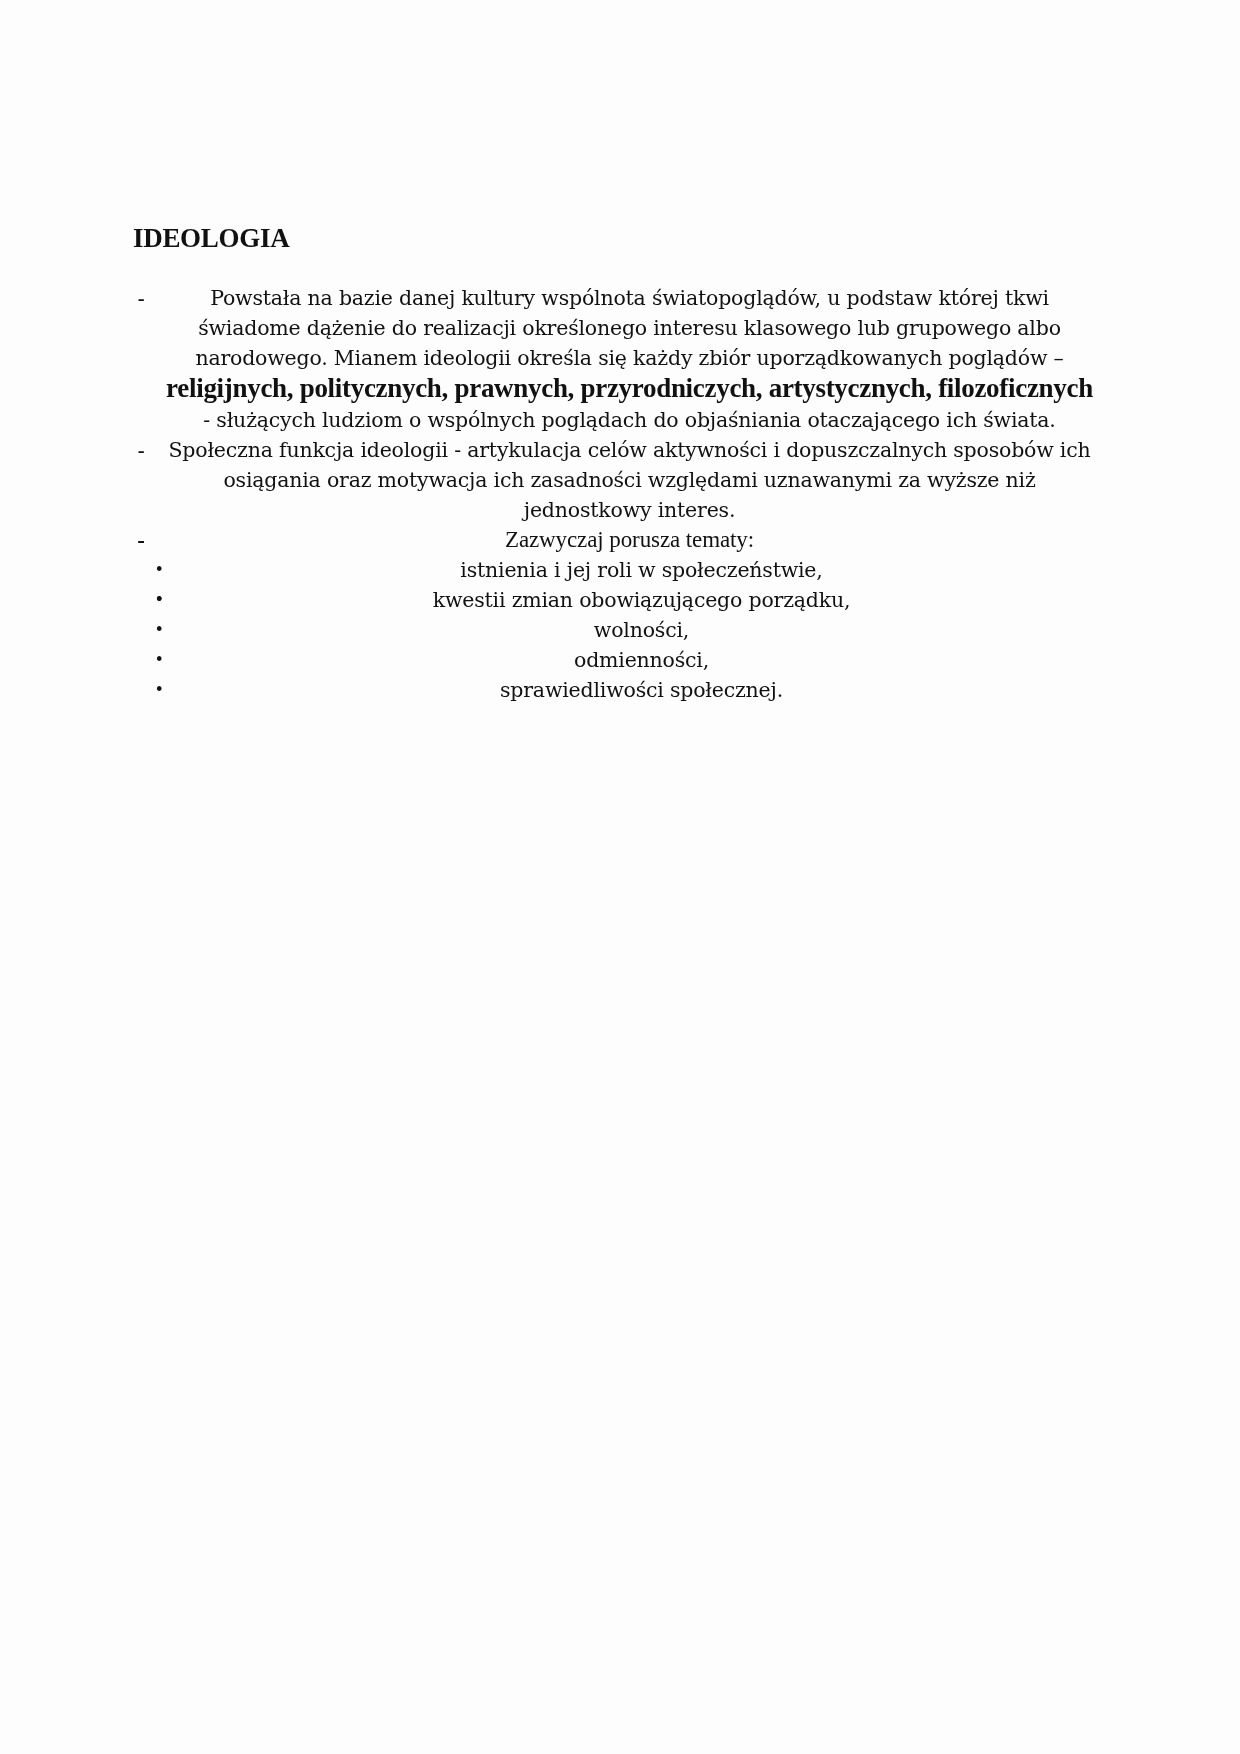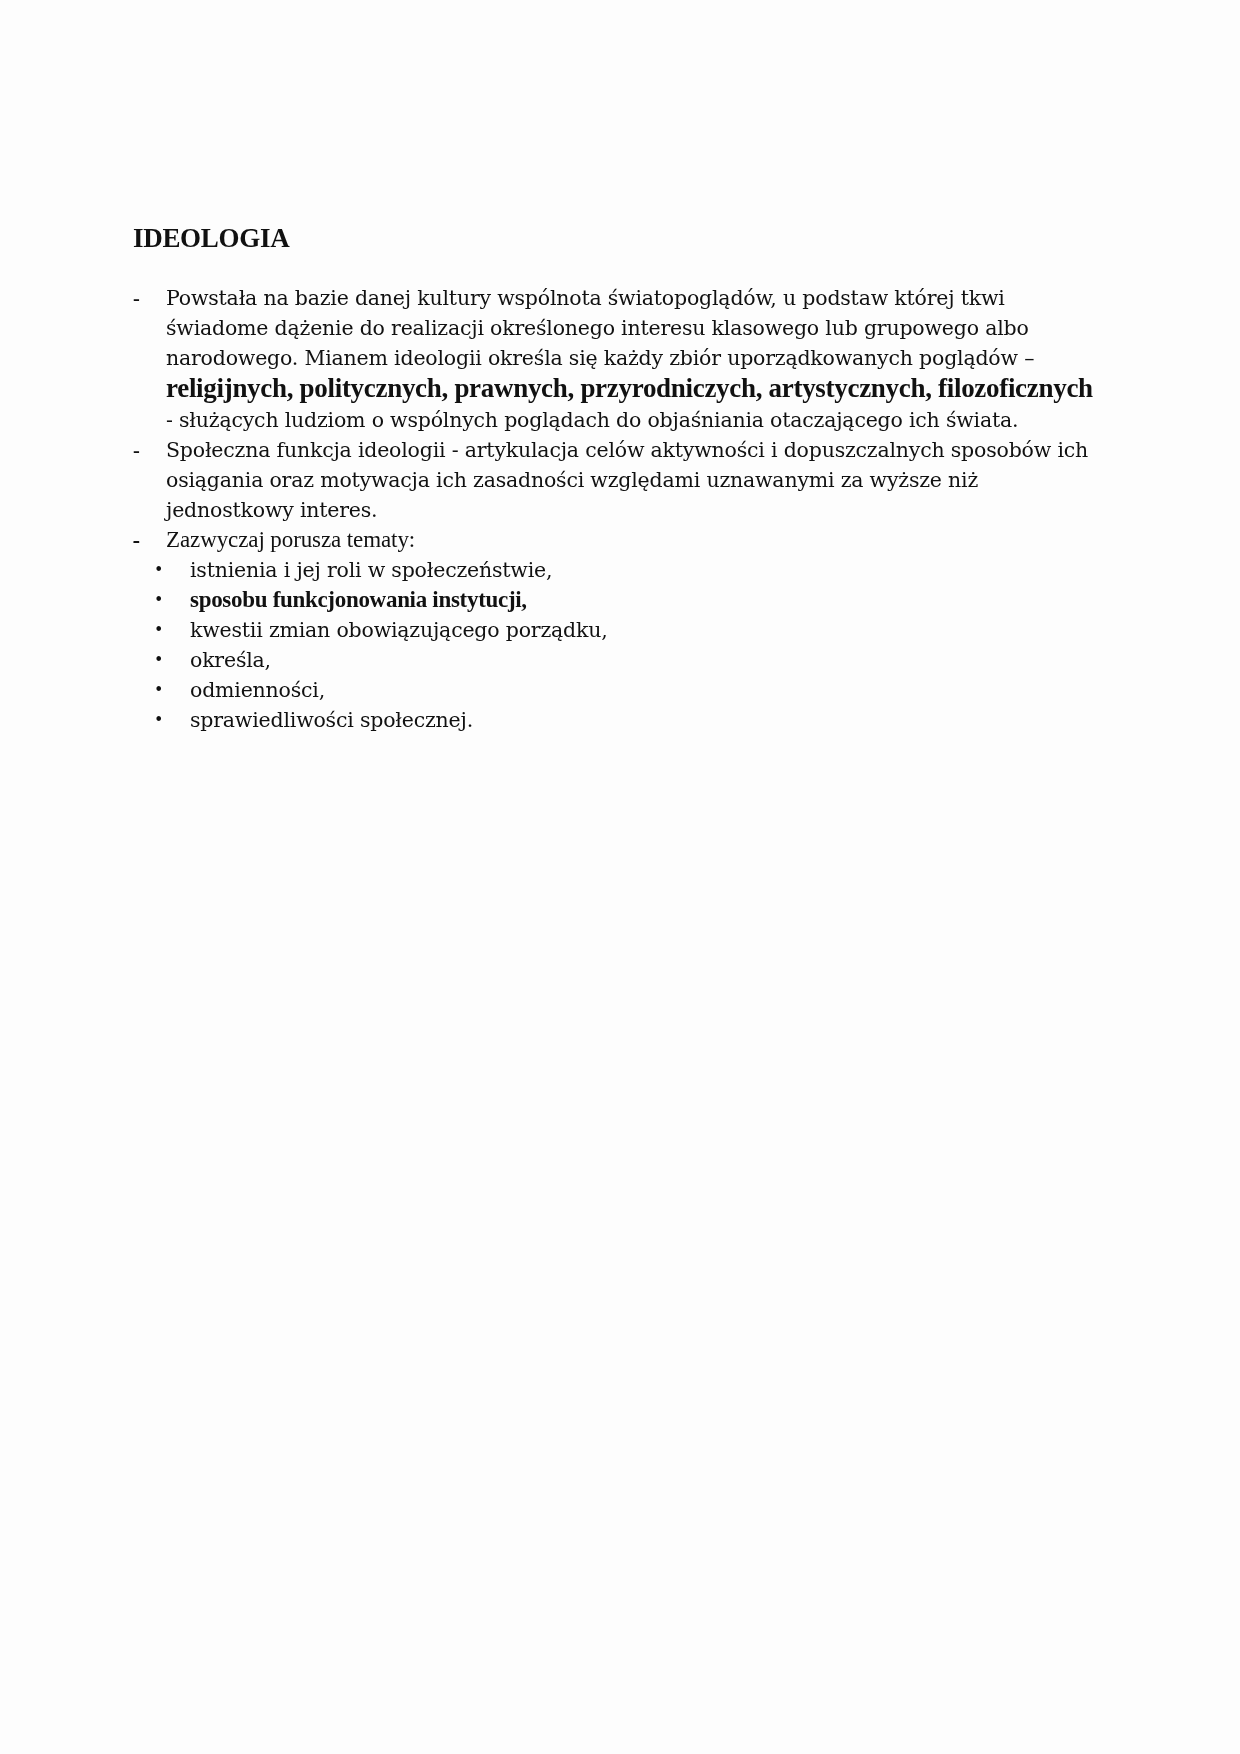--- a/index.html
+++ b/index.html
@@ -14,20 +14,21 @@
       overflow: hidden;
       color: #111;
       font-family: "DejaVu Serif", "Liberation Serif", serif;
     }
     .page {
       position: absolute;
       left: 0;
       top: 0;
       width: 1240px;
       height: 1754px;
+      text-align: center;
     }
     .title {
       position: absolute;
       left: 133px;
       top: 222px;
       margin: 0;
       font-family: "Liberation Serif", serif;
       font-weight: bold;
       font-size: 27px;
       letter-spacing: -0.3px;
@@ -126,29 +127,28 @@
     <li class="dash-item">
       <span class="dash-marker">-</span>
       <span class="times-line">Zazwyczaj porusza tematy:</span>
       <ul class="bullet-list">
         <li class="bullet-item">
           <span class="bullet-marker">•</span>
           <span class="bullet-text">istnienia i jej roli w społeczeństwie,</span>
         </li>
         <li class="bullet-item bold">
           <span class="bullet-marker">•</span>
-          <span class="bullet-text">sposobu funkcjonowania instytucji,</span>
         </li>
         <li class="bullet-item">
           <span class="bullet-marker">•</span>
           <span class="bullet-text">kwestii zmian obowiązującego porządku,</span>
         </li>
         <li class="bullet-item">
           <span class="bullet-marker">•</span>
-          <span class="bullet-text">określa,</span>
+          <span class="bullet-text">wolności,</span>
         </li>
         <li class="bullet-item">
           <span class="bullet-marker">•</span>
           <span class="bullet-text">odmienności,</span>
         </li>
         <li class="bullet-item">
           <span class="bullet-marker">•</span>
           <span class="bullet-text">sprawiedliwości społecznej.</span>
         </li>
       </ul>

